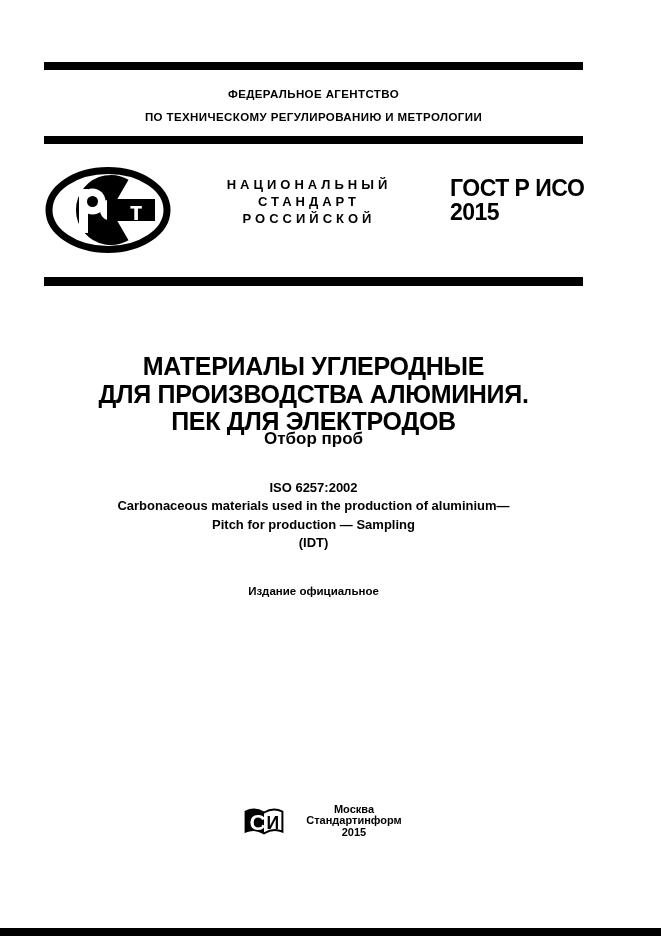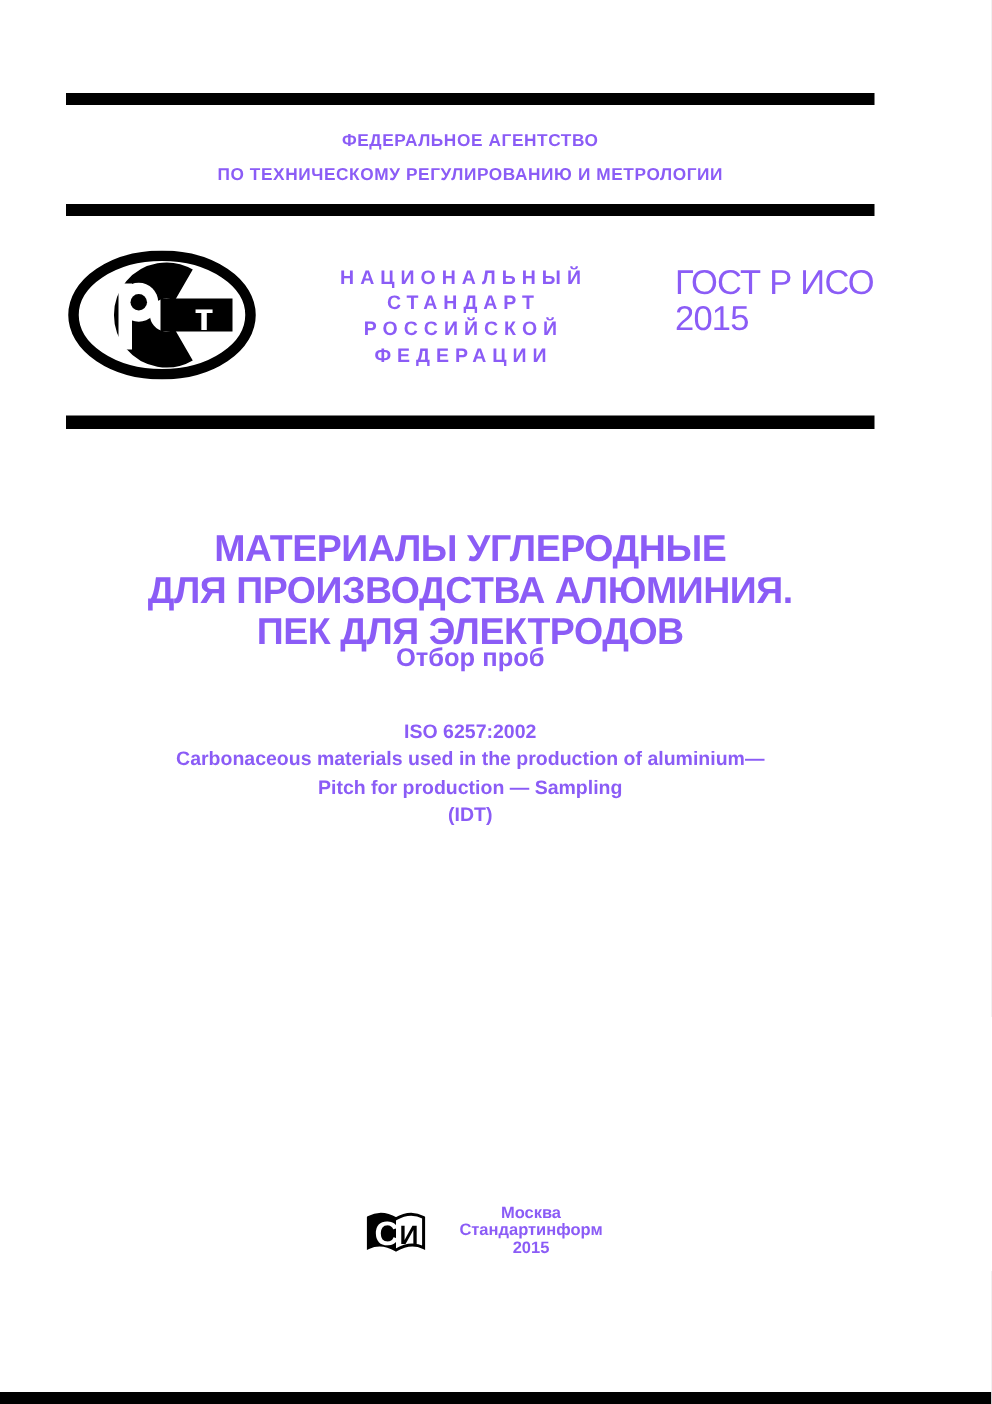--- a/index.html
+++ b/index.html
@@ -3,21 +3,21 @@
 <meta charset="utf-8">
 <style>
   html, body { margin: 0; padding: 0; background: #e8e8e8; }
   .page {
     position: relative;
     width: 661px;
     height: 936px;
     margin: 0 auto;
     background: #ffffff;
     font-family: "Liberation Sans", sans-serif;
-    color: #8b5cf6;
+    color: #000000;
     overflow: hidden;
   }
   .abs { position: absolute; }
   .rule {
     position: absolute;
     left: 44px;
     width: 539px;
     background: #000000;
   }
   .rule-top    { top: 62px;  height: 8px; }
@@ -41,21 +41,21 @@
     left: 199px; top: 176px; width: 220px;
     text-align: center;
     font-weight: bold;
     font-size: 13px;
     letter-spacing: 4px;
     line-height: 17.2px;
     white-space: nowrap;
   }
   .designation {
     left: 450px; top: 177px; width: 140px;
-    font-weight: normal;
+    font-weight: bold;
     font-size: 23px;
     letter-spacing: -0.5px;
     line-height: 23.5px;
     white-space: nowrap;
   }
 
   .doc-title {
     left: 24px; top: 337px; width: 579px;
     text-align: center;
     font-weight: bold;
@@ -125,21 +125,20 @@
     <rect x="34" y="22" width="9" height="44" fill="#ffffff"></rect>
     <circle cx="47.5" cy="34.5" r="13" fill="#ffffff"></circle>
     <circle cx="47.5" cy="34.5" r="5.5" fill="#000000"></circle>
     <text x="91" y="53" font-family="Liberation Sans, sans-serif" font-size="26" font-weight="bold" fill="#ffffff" text-anchor="middle">т</text>
   </svg>
 
   <div class="abs std-type">
     <div>НАЦИОНАЛЬНЫЙ</div>
     <div>СТАНДАРТ</div>
     <div>РОССИЙСКОЙ</div>
-    <div>ФЕДЕРАЦИИ</div>
   </div>
 
   <div class="abs designation">
     <div>ГОСТ Р ИСО</div>
     <div>2015</div>
   </div>
 
   <div class="rule rule-title"></div>
 
   <div class="abs doc-title">
@@ -150,20 +149,21 @@
 
   <div class="abs doc-subtitle">Отбор проб</div>
 
   <div class="abs iso-block">
     <div>ISO 6257:2002</div>
     <div>Carbonaceous materials used in the production of aluminium—</div>
     <div>Pitch for production — Sampling</div>
     <div>(IDT)</div>
   </div>
 
+  <div class="abs edition-note">Издание официальное</div>
 
   <svg class="abs imprint-logo" width="40" height="33" viewBox="0 0 50 41" aria-hidden="true">
     <path d="M2 7 Q13 1 25 8 Q37 1 48 7 L48 32 Q37 27 25 34 Q13 27 2 32 Z" fill="#ffffff" stroke="#000000" stroke-width="2.5"></path>
     <path d="M2 7 Q13 1 25 8 L25 34 Q13 27 2 32 Z" fill="#000000"></path>
     <text x="7" y="30" font-family="Liberation Sans, sans-serif" font-size="28" font-weight="bold" fill="#ffffff">С</text>
     <text x="18" y="26" font-family="Liberation Sans, sans-serif" font-size="12" font-weight="bold" fill="#000000">т</text>
     <text x="28" y="29" font-family="Liberation Sans, sans-serif" font-size="22" font-weight="bold" fill="#000000">И</text>
   </svg>
 
   <div class="abs imprint-text">

